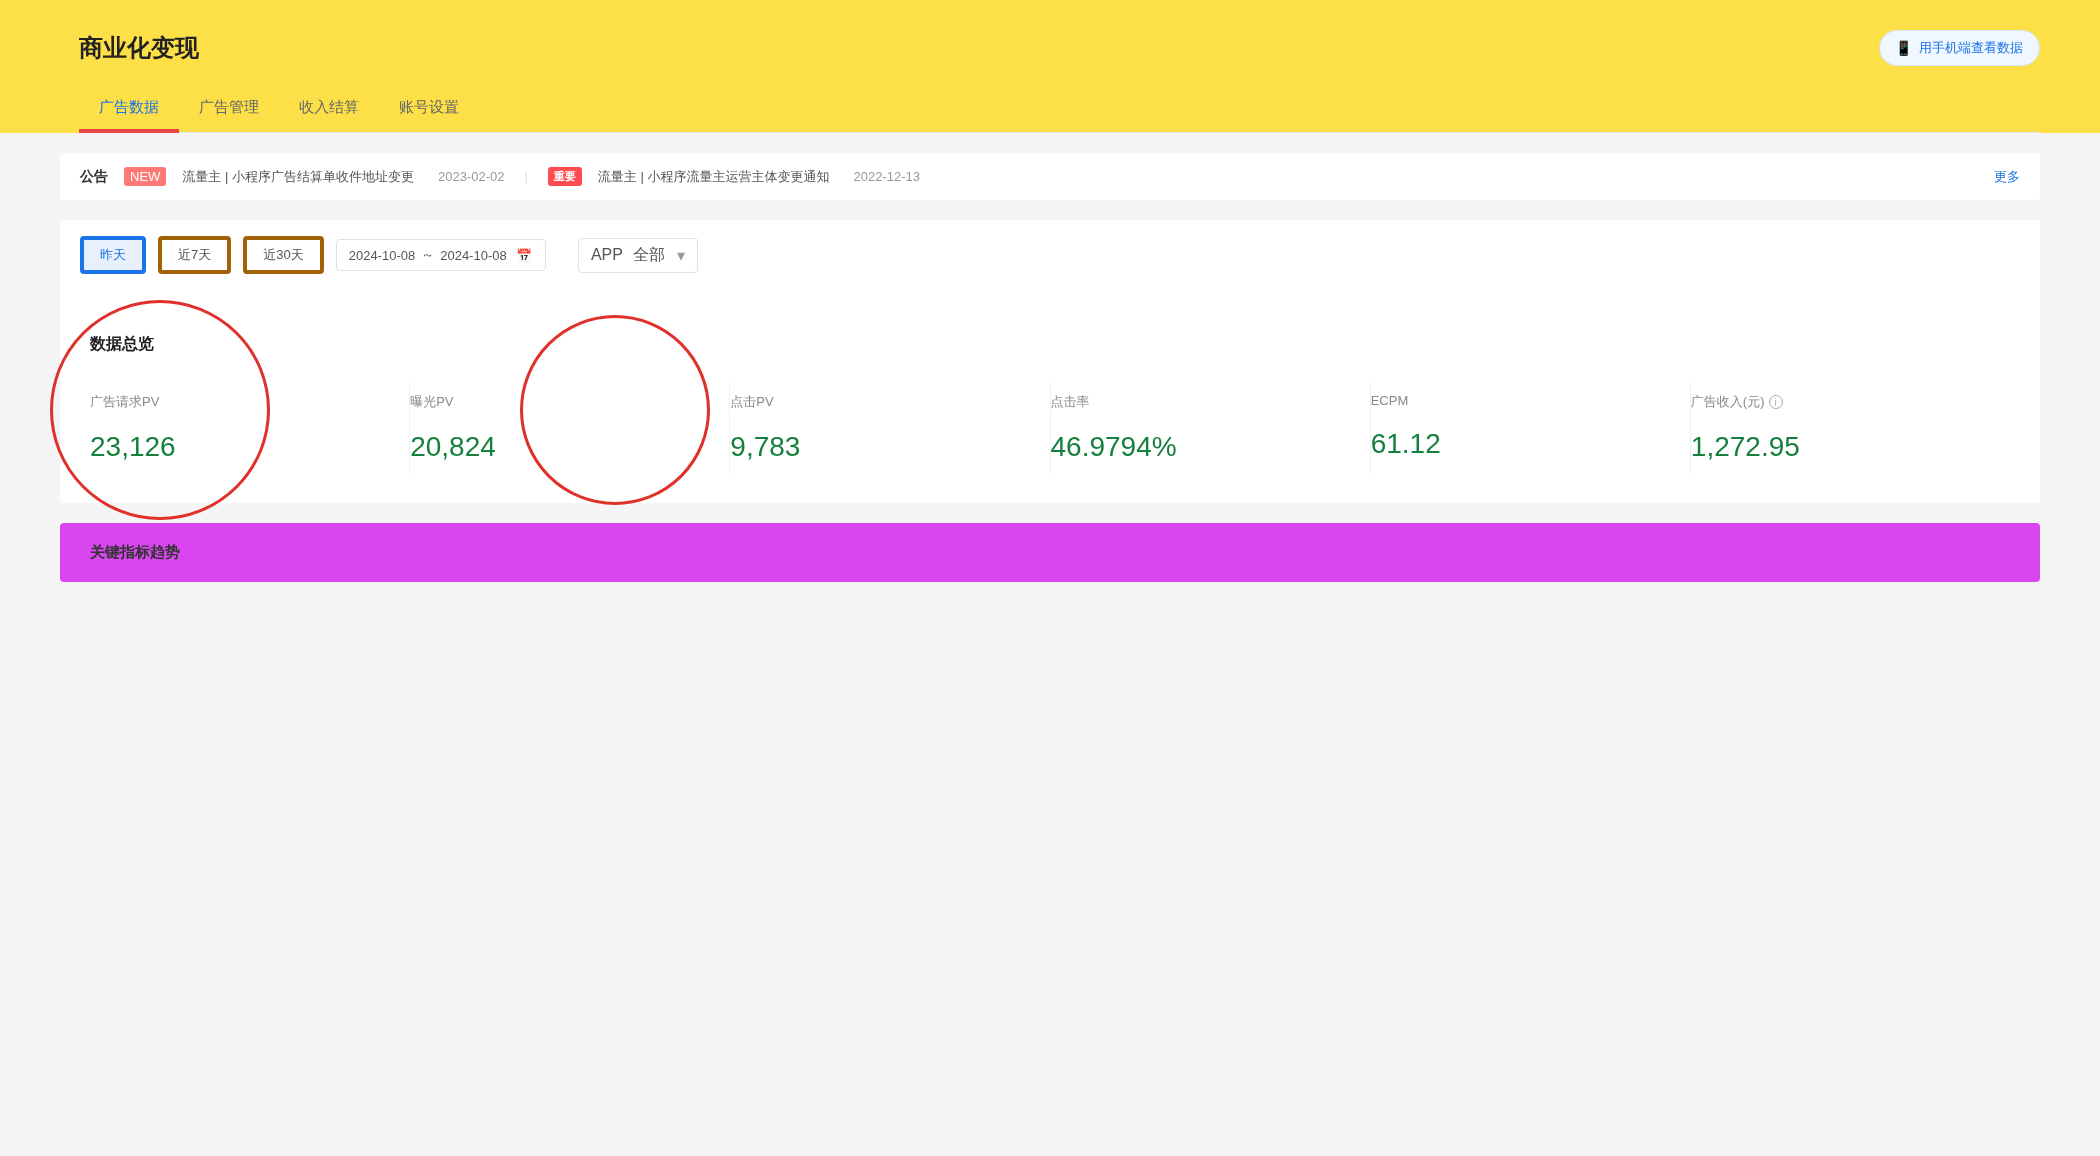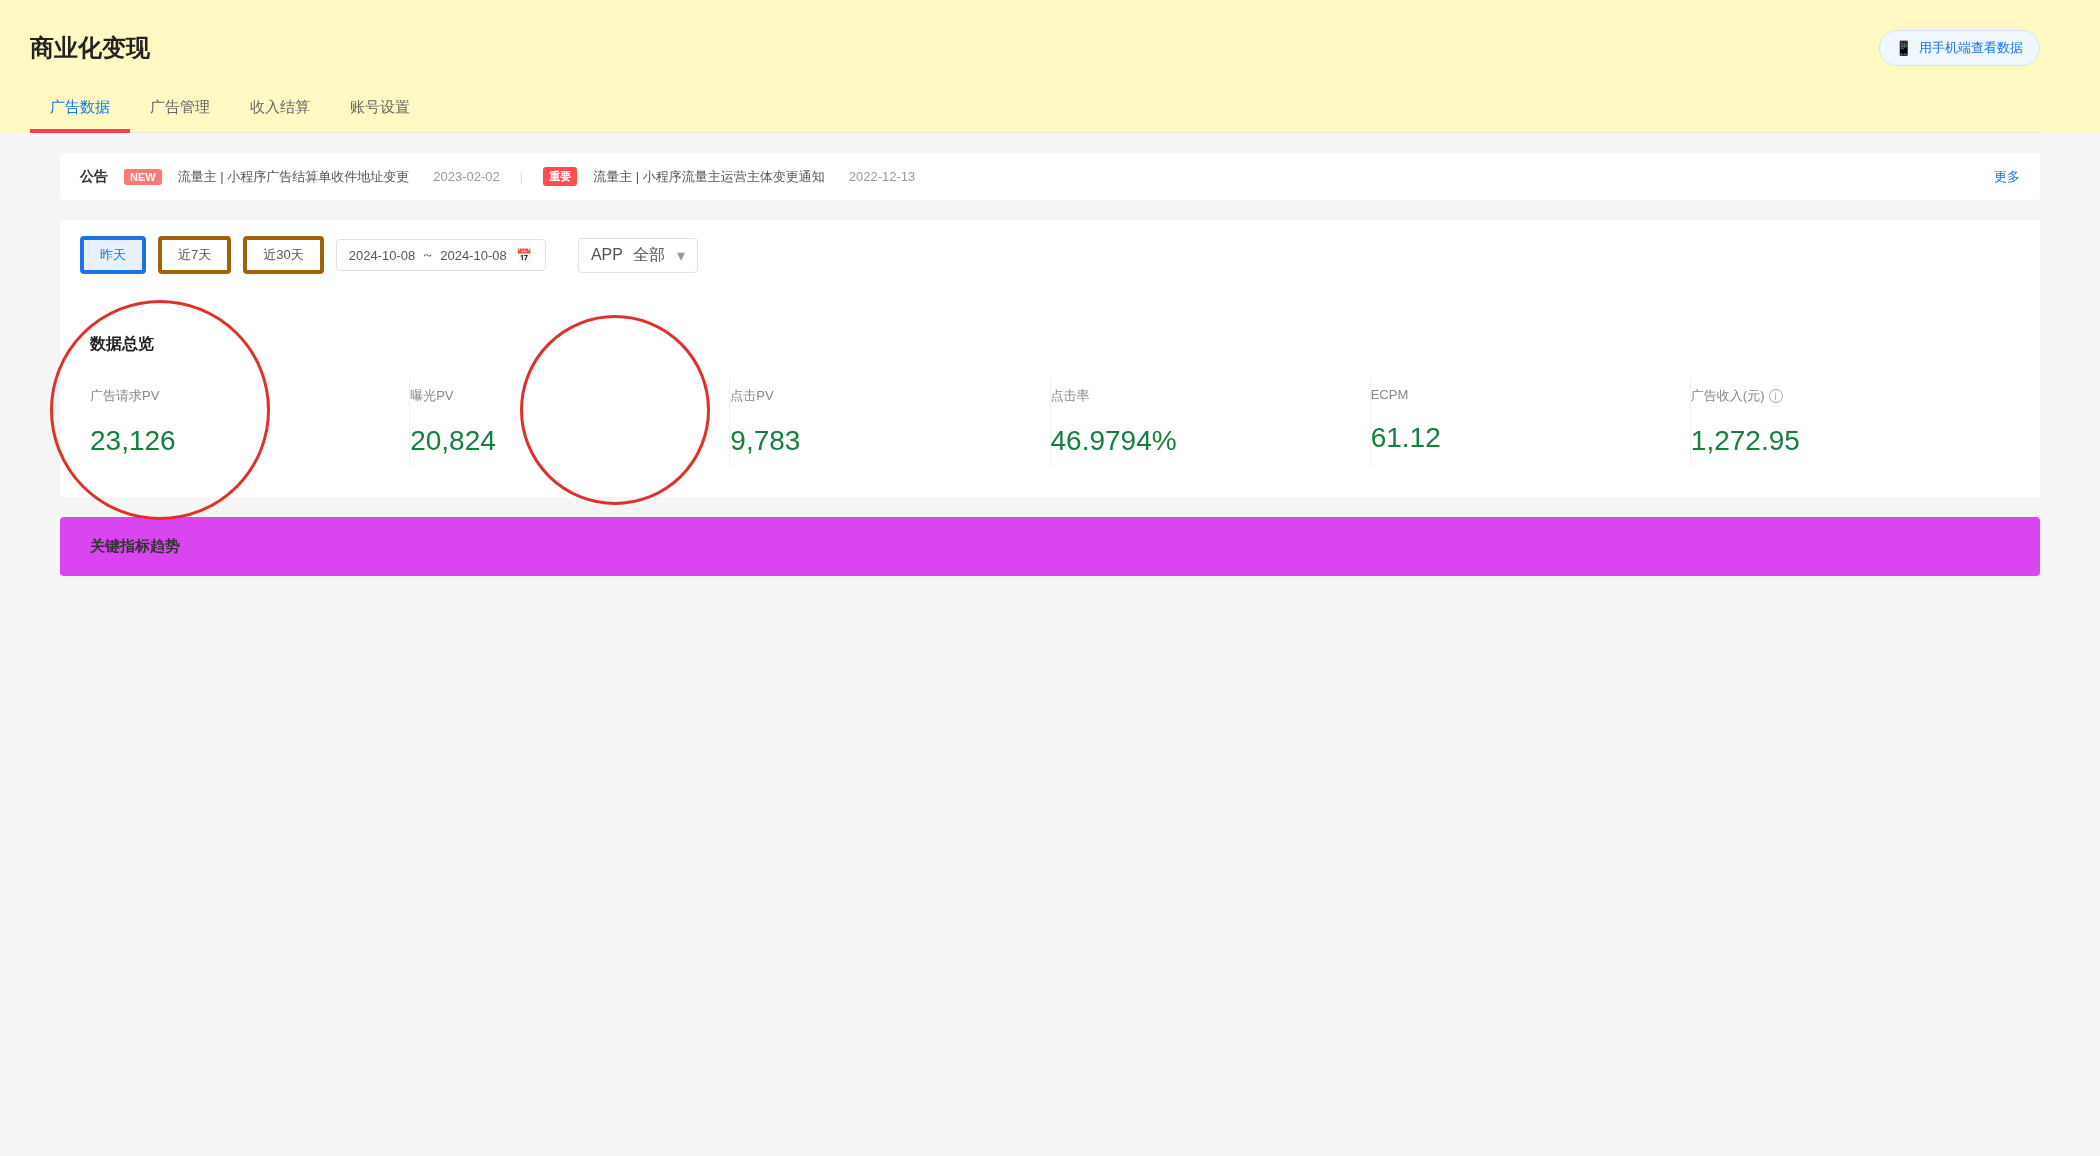--- a/index.html
+++ b/index.html
@@ -8,22 +8,22 @@
       background: #f5f5f5;
       color: #333;
       font-size: 14px;
     }
     .page-wrapper {
       background: #f5f5f5;
       min-height: 1156px;
       padding: 0;
     }
     .header {
-      background: #fef9c3;
-      padding: 30px 60px 0 30px;
+      background: #fde047;
+      padding: 30px 60px 0 79px;
       border-bottom: none;
     }
     .header-top {
       display: flex;
       justify-content: space-between;
       align-items: center;
       margin-bottom: 20px;
     }
     .page-title {
       font-size: 24px;
@@ -78,24 +78,24 @@
       color: #555;
     }
     .announcement-label {
       font-weight: 600;
       font-size: 14px;
       color: #333;
     }
     .badge-new {
       background: #ff7875;
       color: #fff;
-      font-size: 11px;
+      font-size: 13px;
       padding: 2px 6px;
       border-radius: 3px;
-      font-weight: 700;
+      font-weight: 400;
     }
     .badge-important {
       background: #ff4d4f;
       color: #fff;
       font-size: 11px;
       padding: 2px 6px;
       border-radius: 3px;
       font-weight: 600;
     }
     .ann-text {
@@ -291,21 +291,21 @@
           <span style="margin-left:4px;">全部</span>
           <span style="margin-left:6px; color:#999;">▾</span>
         </div>
       </div>
 
       <div class="stats-wrapper">
 
         <div class="red-circle-1"></div>
         <div class="red-circle-2"></div>
 
-        <div style="margin-bottom:22px;">
+        <div style="margin-bottom:28px;">
           <span style="font-size:16px; font-weight:600; color:#222;">数据总览</span>
         </div>
 
         <div class="stats-grid">
 
           <div class="stat-item">
             <div class="stat-label">
               <span>广告请求PV</span>
             </div>
             <div class="stat-value">23,126</div>

